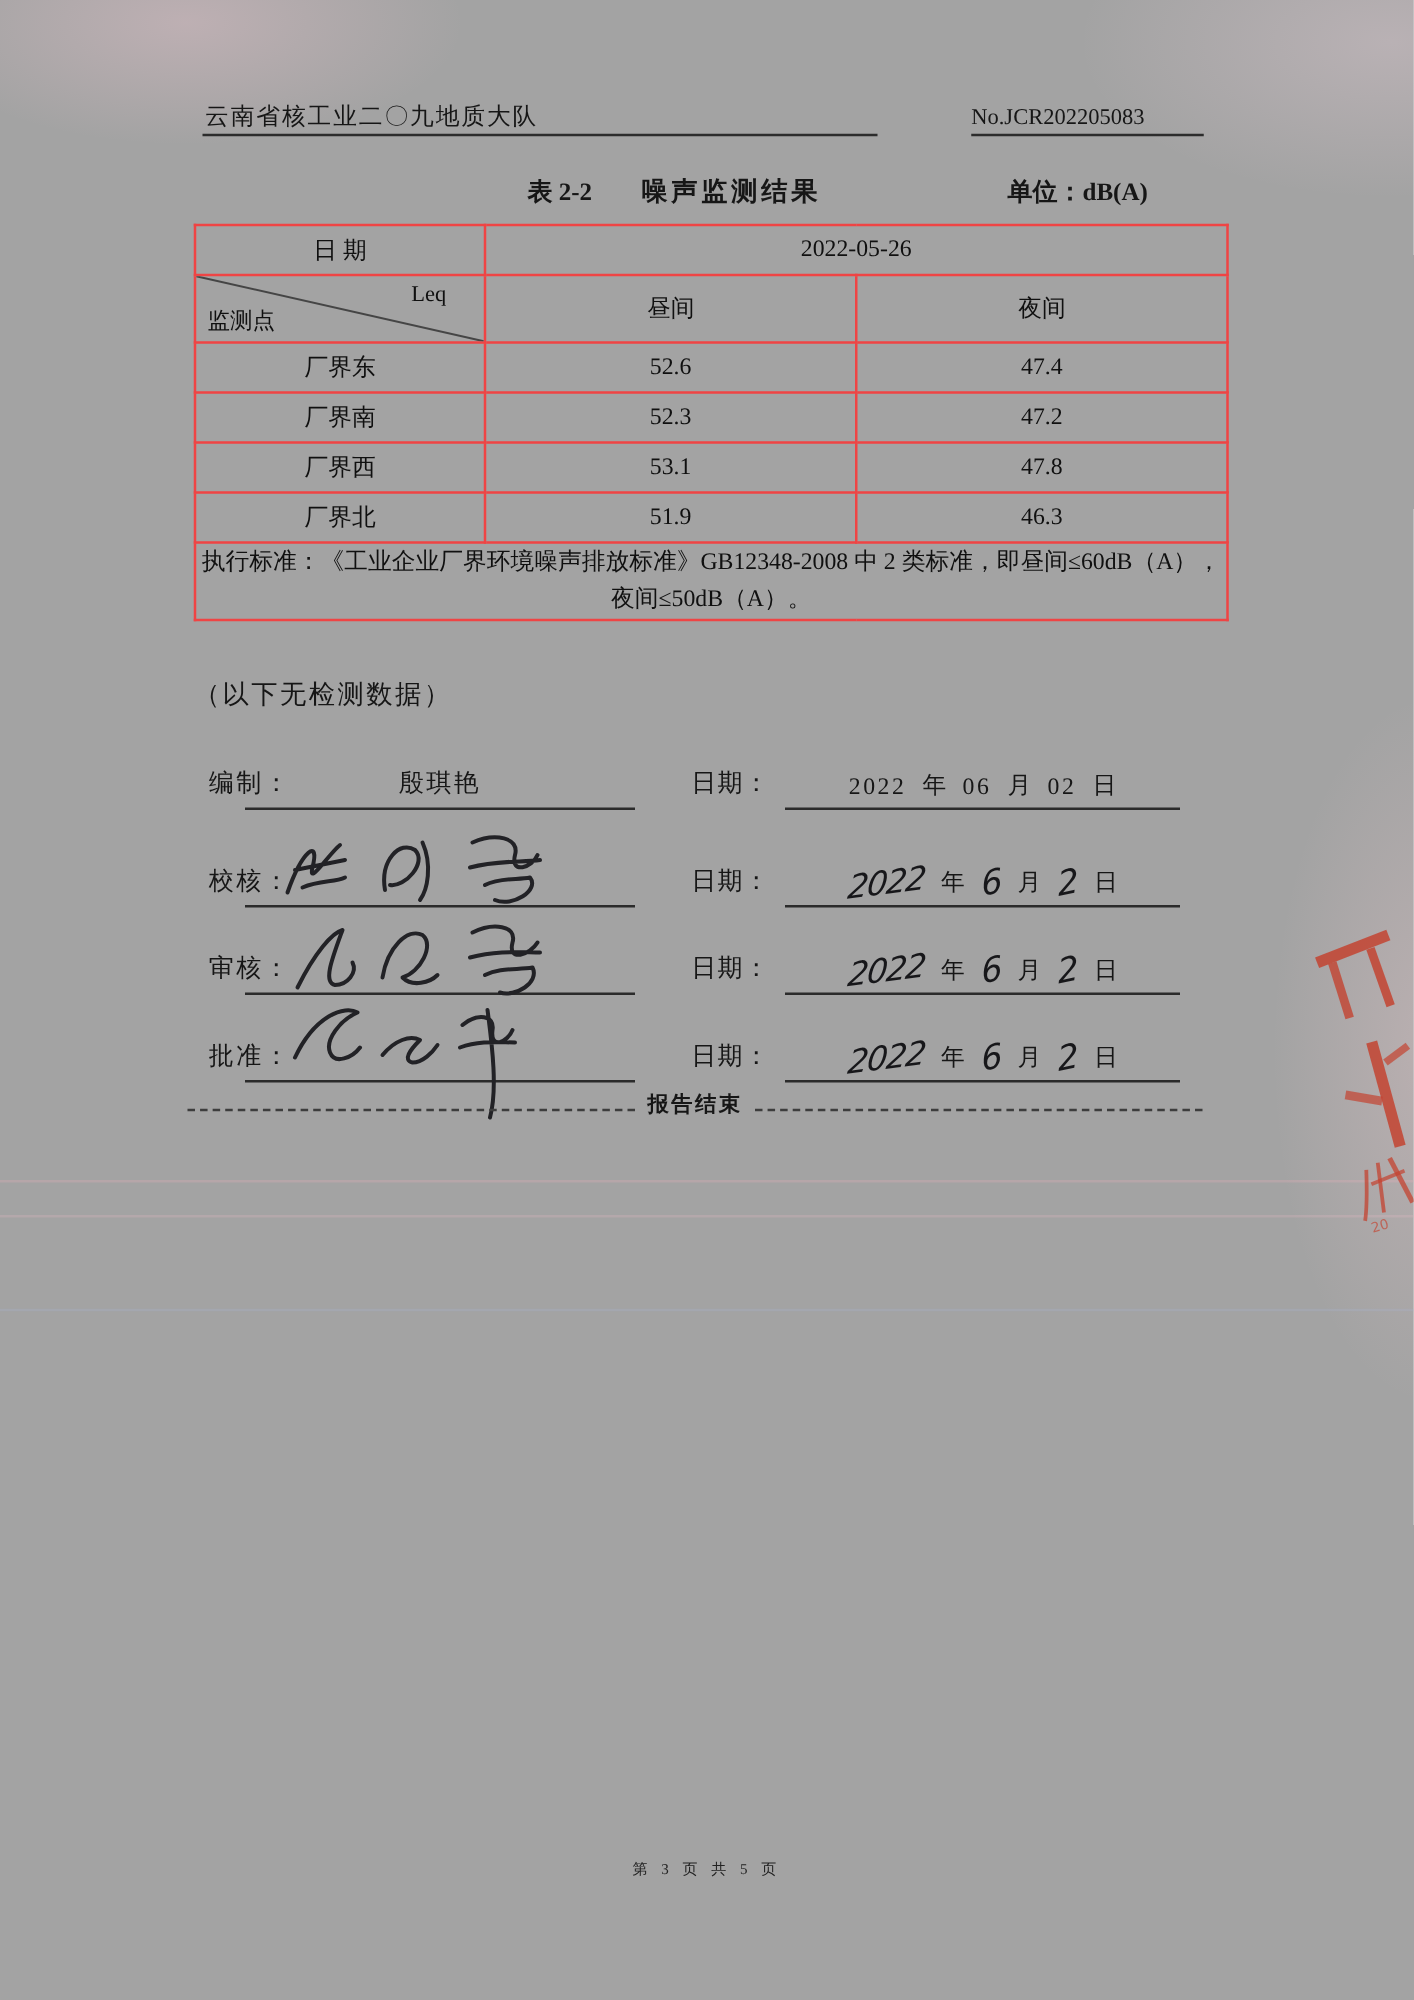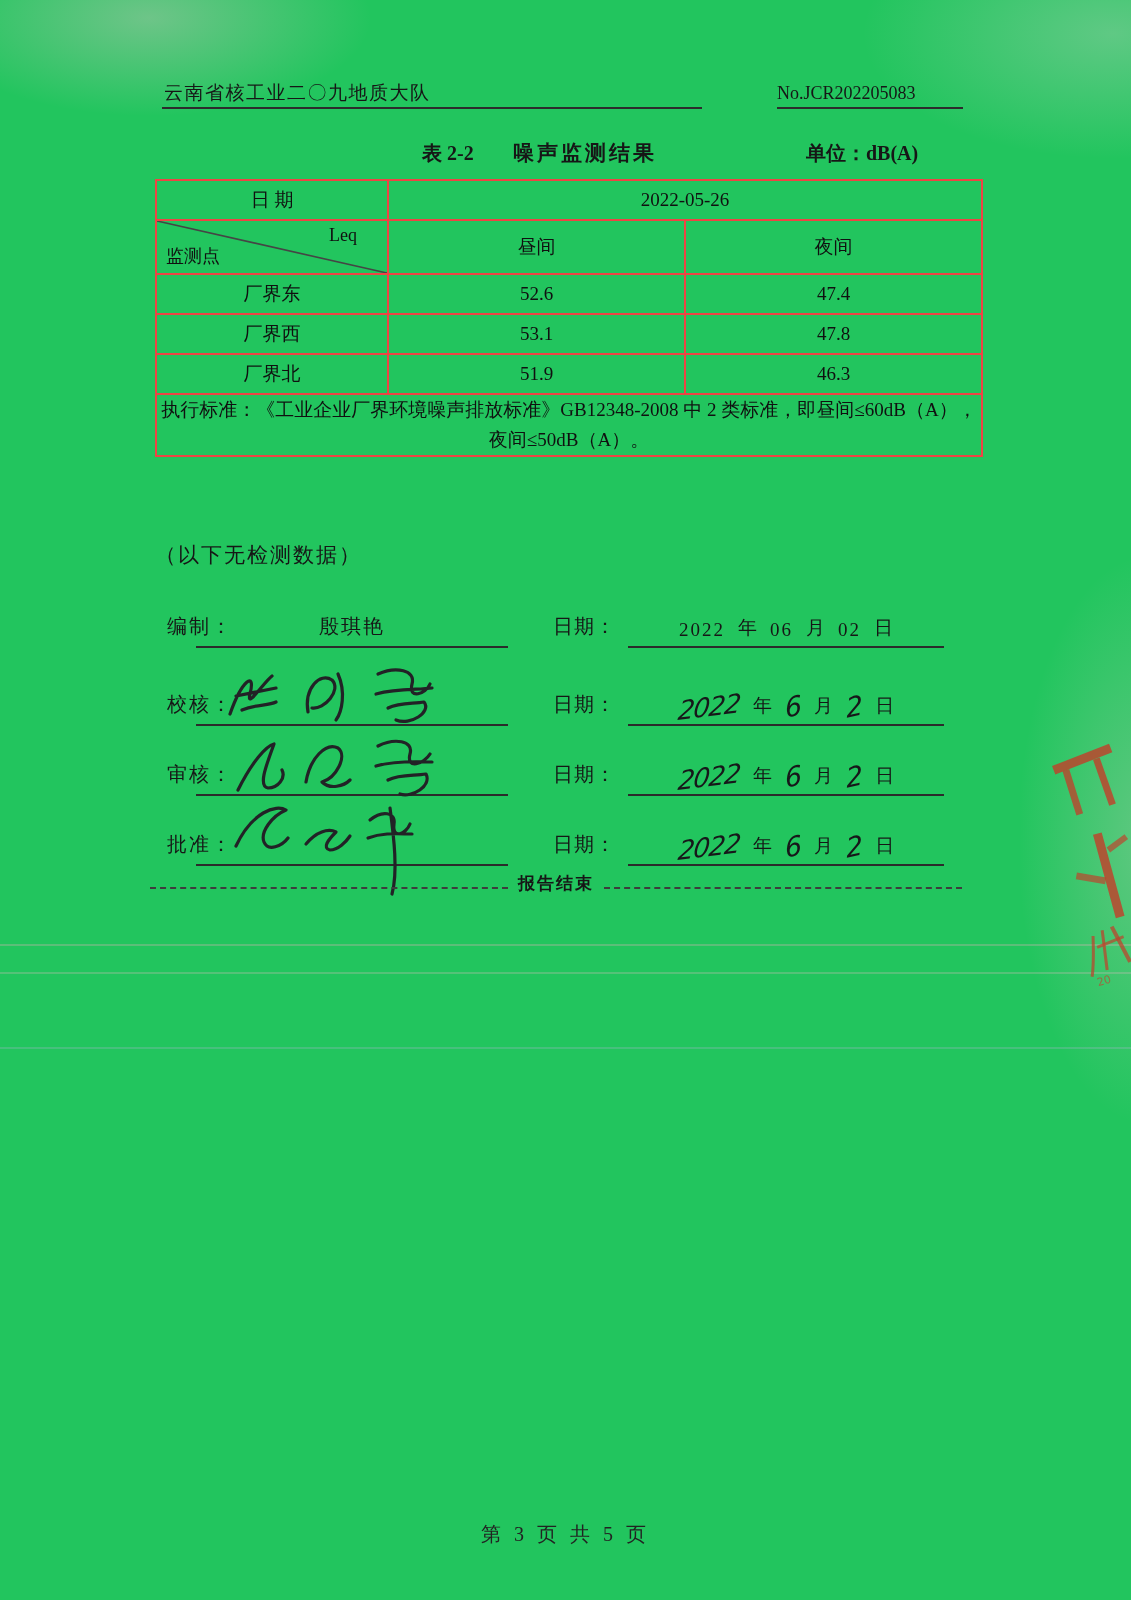--- a/index.html
+++ b/index.html
@@ -1,18 +1,18 @@
 <!DOCTYPE html>
 <html><head>
 <meta charset="utf-8">
 <style>
   html,body{margin:0;padding:0;background:#e8e8e8;}
   .page{
     position:relative;width:1131px;height:1600px;margin:0 auto;
-    background:#22c55e;overflow:hidden;
+    background:#a3a3a3;overflow:hidden;
     font-family:"Liberation Serif","DejaVu Serif",serif;color:#161616;
   }
   .abs{position:absolute;}
   
   .wash{position:absolute;pointer-events:none;}
   .wash-tl{left:-40px;top:-50px;width:420px;height:170px;
     background:radial-gradient(ellipse at 45% 40%,rgba(233,196,205,.38),rgba(233,196,205,0) 68%);}
   .wash-tr{left:860px;top:-70px;width:460px;height:230px;
     background:radial-gradient(ellipse at 55% 45%,rgba(236,210,220,.30),rgba(236,210,220,0) 70%);}
   .wash-r{left:1020px;top:560px;width:160px;height:560px;
@@ -57,21 +57,21 @@
   .hw{font-family:"DejaVu Sans",sans-serif;font-style:italic;font-size:26px;line-height:.9;
     display:inline-block;transform:rotate(-7deg) skewX(-14deg);color:#17171a;letter-spacing:-1px;}
   .hw-sm{font-size:27px;transform:rotate(-12deg) skewX(-8deg);}
   .sig-svg{position:absolute;left:14px;bottom:-4px;overflow:visible;}
   .sig-svg path{fill:none;stroke:#222226;stroke-width:3.2;stroke-linecap:round;stroke-linejoin:round;}
   
   .endline{left:150px;top:866px;width:812px;height:26px;display:flex;align-items:flex-end;gap:10px;}
   .dash{flex:1;border-top:2px dashed #3d3d3d;margin-bottom:3px;}
   .end-label{font-size:17px;font-weight:bold;letter-spacing:2px;line-height:1;padding-bottom:0px;margin-top:17px;}
   
-  .footer{left:0;top:1487px;width:1131px;text-align:center;font-size:20px;letter-spacing:4px;color:#222;margin-top:34px;}
+  .footer{left:0;top:1487px;width:1131px;text-align:center;font-size:12px;letter-spacing:4px;color:#222;}
   
   .seal{left:1048px;top:728px;width:83px;height:256px;overflow:visible;opacity:.92;}
   .seal path{fill:none;stroke:#c63b27;stroke-linecap:butt;}
   .seal text{fill:#c6402c;font-family:"DejaVu Sans",sans-serif;}
 </style>
 </head>
 <body>
 
 <div class="page">
 
@@ -111,20 +111,25 @@
           <span class="corner-top">Leq</span>
           <span class="corner-bot">监测点</span>
         </td>
         <td class="h54">昼间</td>
         <td class="h54">夜间</td>
       </tr>
       <tr>
         <td class="h40">厂界东</td>
         <td class="h40">52.6</td>
         <td class="h40">47.4</td>
+      </tr>
+      <tr>
+        <td class="h40">厂界南</td>
+        <td class="h40">52.3</td>
+        <td class="h40">47.2</td>
       </tr>
       <tr>
         <td class="h40">厂界西</td>
         <td class="h40">53.1</td>
         <td class="h40">47.8</td>
       </tr>
       <tr>
         <td class="h40">厂界北</td>
         <td class="h40">51.9</td>
         <td class="h40">46.3</td>

